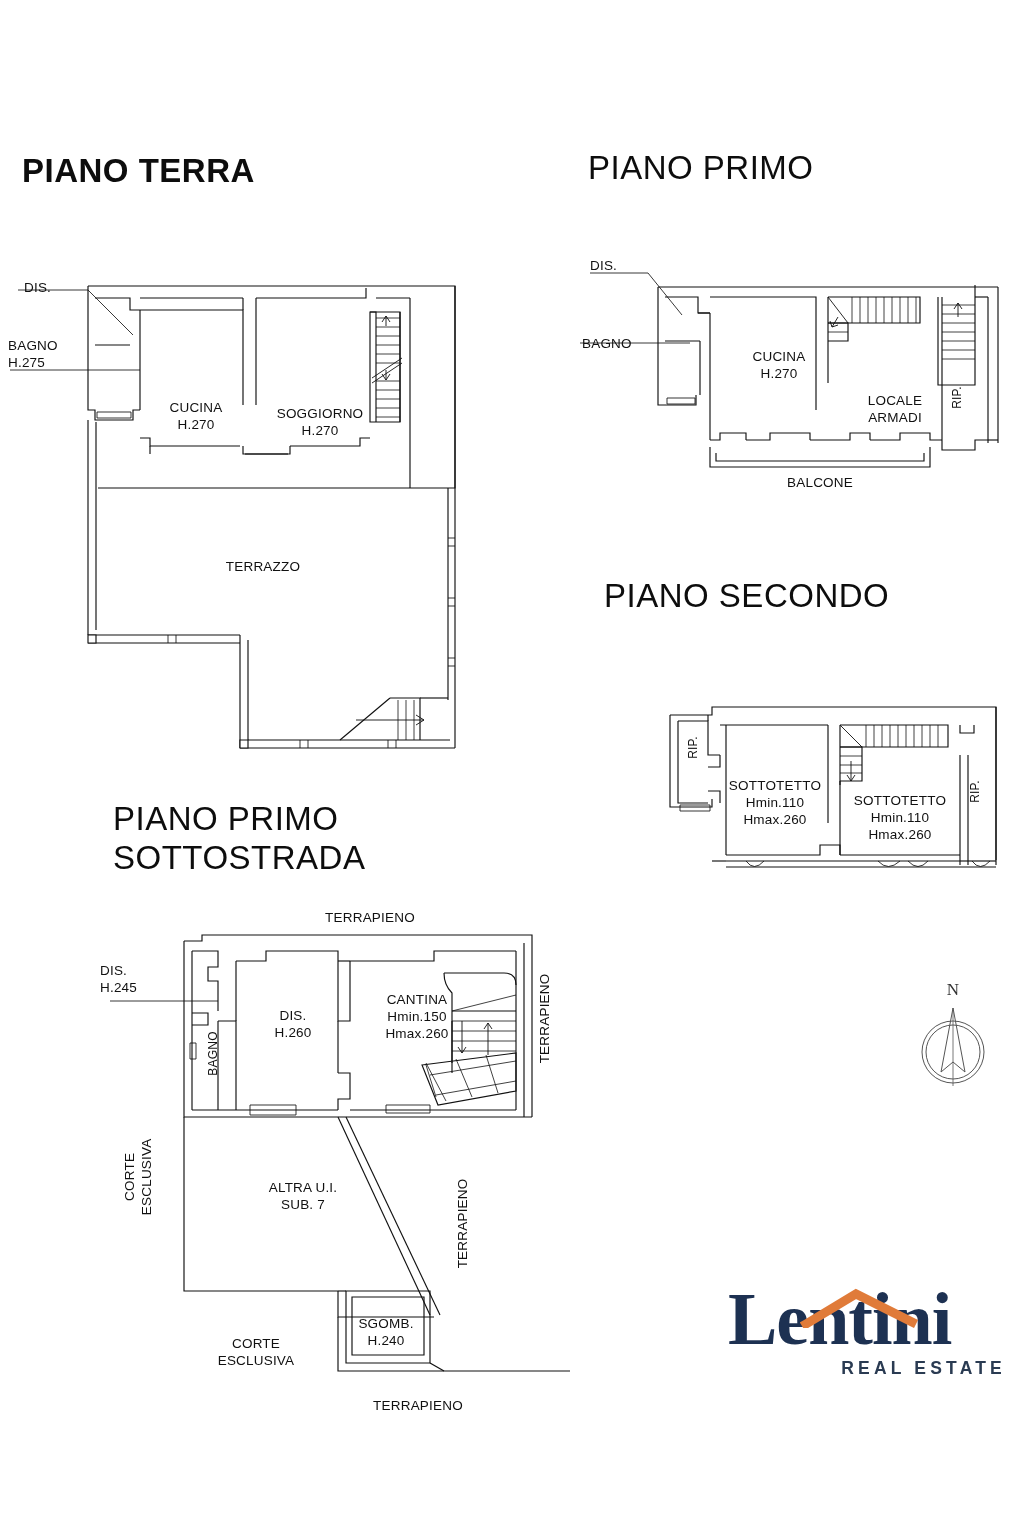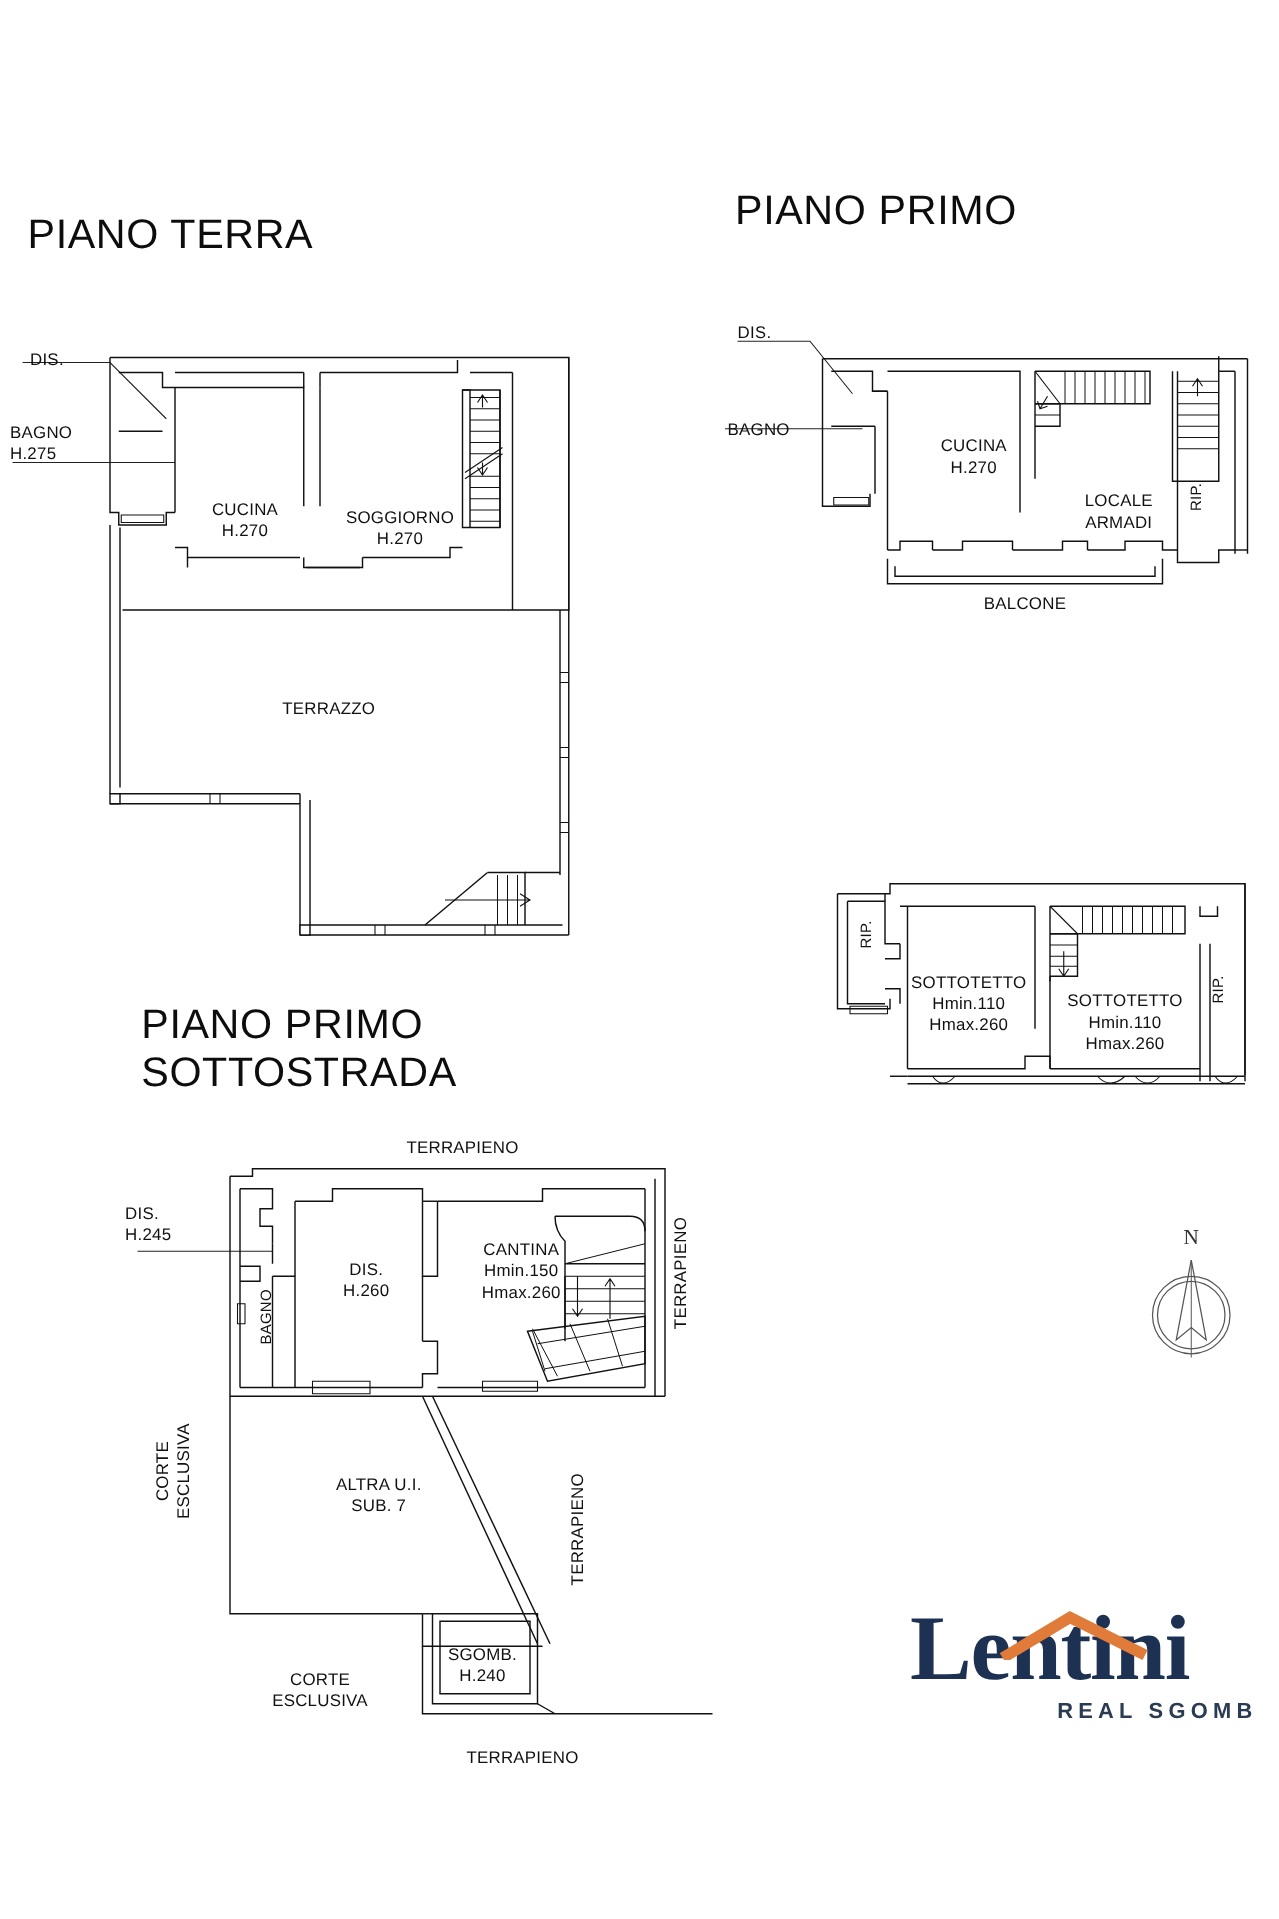--- a/index.html
+++ b/index.html
@@ -71,21 +71,21 @@
   .compass .n{
     font-family:"Liberation Serif","DejaVu Serif",serif;
     font-size:17px;color:#333;text-align:center;
   }
 </style>
 </head>
 <body>
 
 <div class="sheet">
 
-  <div class="plan-title" style="left:22px;top:168px;">PIANO TERRA</div>
+  <div class="plan-title" style="left:22px;top:152px;font-weight:bold;">PIANO TERRA</div>
 
   <svg class="draw" style="left:0px;top:250px;width:470px;height:520px;" viewBox="0 0 470 520">
 
     <path class="lead" d="M18 40 L88 40 L133 85"></path>
     <path class="lead" d="M10 120 L140 120"></path>
 
     <path class="w" d="M88 36 L455 36 L455 238 L98 238"></path>
 
     <path class="w" d="M88 36 L88 160 L95 160 L95 170 L133 170 L133 160 L140 160"></path>
     <path class="w" d="M95 48 L130 48 L130 60 L140 60"></path>
@@ -247,20 +247,21 @@
   <div class="lbl" style="left:724px;top:349px;width:110px;">CUCINA
 H.270</div>
 
   <div class="lbl" style="left:845px;top:349px;width:100px;margin-top:44px;">LOCALE
 ARMADI</div>
 
   <div class="lbl sm rot rot90" style="left:937px;top:390px;width:40px;">RIP.</div>
 
   <div class="lbl" style="left:714px;top:475px;width:212px;">BALCONE</div>
 
+  <div class="plan-title" style="left:604px;top:577px;">PIANO SECONDO</div>
 
   <svg class="draw" style="left:660px;top:695px;width:350px;height:185px;" viewBox="0 0 350 185">
 
     <path class="w" d="M10 20 L52 20 L52 12 L336 12 L336 165"></path>
     <path class="w" d="M10 20 L10 112 L52 112 L52 104"></path>
 
     <path class="w" d="M18 26 L48 26 L48 60 L60 60"></path>
     <path class="w" d="M48 26 L48 20"></path>
     <path class="w" d="M18 26 L18 108 L48 108"></path>
     <path class="wt" d="M20 110 L50 110 L50 116 L20 116 Z" fill="#d8d8d8"></path>
@@ -434,16 +435,16 @@
       <path d="M45 8 L57 72 L45 62 L33 72 Z" fill="none" stroke="#555" stroke-width="1"></path>
       <path d="M45 8 L45 86" stroke="#555" stroke-width="0.8" fill="none"></path>
     </svg>
   </div>
 
   <div class="logo" style="left:728px;top:1282px;width:280px;height:120px;">
     <div class="logo-word">Lentini</div>
     <svg class="roof" style="left:72px;top:6px;" width="120" height="40" viewBox="0 0 120 40">
       <path d="M6 36 L56 6 L112 34" fill="none" stroke="#e07b39" stroke-width="9" stroke-linecap="square" stroke-linejoin="miter"></path>
     </svg>
-    <div class="logo-sub" style="width:278px;margin-top:2px;">REAL SGOMB</div>
+    <div class="logo-sub" style="width:278px;margin-top:2px;">REAL ESTATE</div>
   </div>
 
 </div>
 
 </body></html>

